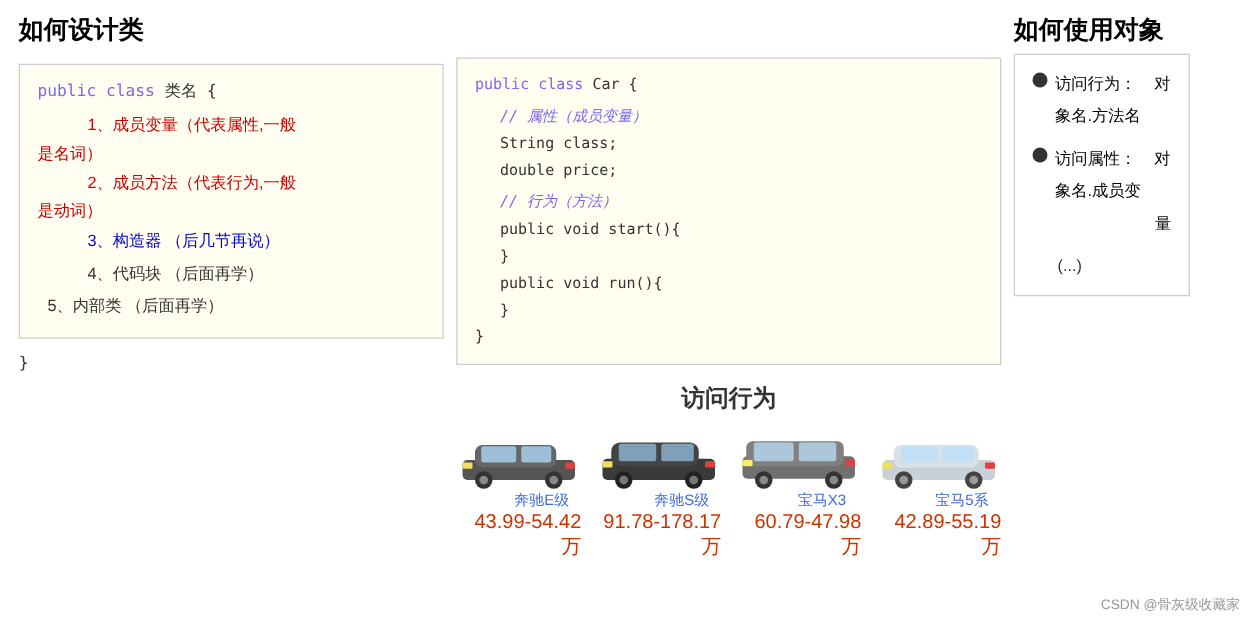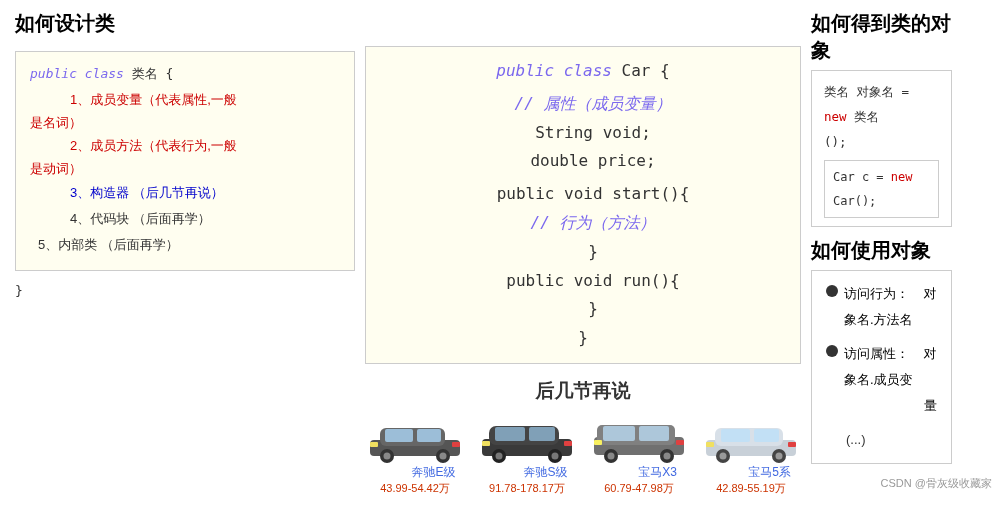--- a/index.html
+++ b/index.html
@@ -37,21 +37,21 @@
 
     .class-design-box {
       border: 1px solid #ccc;
       background: #fffef0;
       padding: 10px 14px;
       font-size: 13px;
       line-height: 1.9;
       min-height: 220px;
     }
 
-    .code-keyword { color: #7b68ee; font-family: Consolas, monospace; font-style: italic; }
+    .code-keyword { color: #7b68ee; font-family: Consolas, monospace; }
     .code-red { color: #cc0000; }
     .code-blue { color: #0000cc; }
     .code-dark { color: #333; }
 
     .brace-line {
       font-family: Consolas, monospace;
       color: #333;
       font-size: 13px;
       margin-top: 4px;
     }
@@ -62,24 +62,23 @@
       display: flex;
       flex-direction: column;
       gap: 6px;
     }
 
     .code-box {
       border: 1px solid #ccc;
       background: #fffef0;
       padding: 10px 14px;
       font-family: Consolas, monospace;
-      font-size: 16px;
+      font-size: 12px;
       line-height: 1.8;
       color: #333;
-      text-align: center;
     }
 
     .code-comment { color: #7b68ee; font-style: italic; }
 
     .cars-section {
       margin-top: 8px;
     }
 
     .cars-title {
       text-align: center;
@@ -105,21 +104,21 @@
 
     .car-name {
       color: #4169e1;
       font-size: 12px;
       text-align: center;
       margin-left: 37px;
     }
 
     .car-price {
       color: #cc3300;
-      font-size: 11px;
+      font-size: 16px;
       text-align: right;
     }
 
     
     .right-col {
       flex: 1;
       display: flex;
       flex-direction: column;
       gap: 10px;
     }
@@ -215,33 +214,33 @@
     </div>
     <div class="brace-line">}</div>
   </div>
 
   <div class="middle-col">
     <div style="height:30px;"></div>
     <div class="code-box">
       <div><span class="code-keyword">public class</span> Car {</div>
       <div style="height:4px;"></div>
       <div class="indent1"><span class="code-comment">// 属性（成员变量）</span></div>
-      <div class="indent1">String void;</div>
+      <div class="indent1">String class;</div>
       <div class="indent1">double price;</div>
       <div style="height:4px;"></div>
+      <div class="indent1"><span class="code-comment">// 行为（方法）</span></div>
       <div class="indent1">public void start(){</div>
-      <div class="indent1"><span class="code-comment">// 行为（方法）</span></div>
       <div class="indent1">}</div>
       <div class="indent1">public void run(){</div>
       <div class="indent1">}</div>
       <div>}</div>
     </div>
 
     <div class="cars-section">
-      <div class="cars-title">后几节再说</div>
+      <div class="cars-title">访问行为</div>
       <div class="cars-grid">
 
         <div class="car-item">
           <svg class="car-svg" viewBox="0 0 100 52">
             <rect x="5" y="28" width="90" height="16" rx="4" fill="#555"></rect>
             <rect x="15" y="16" width="65" height="18" rx="6" fill="#666"></rect>
             <rect x="20" y="17" width="28" height="13" rx="2" fill="#aad4f5" opacity="0.8"></rect>
             <rect x="52" y="17" width="24" height="13" rx="2" fill="#aad4f5" opacity="0.8"></rect>
             <circle cx="22" cy="44" r="7" fill="#333"></circle>
             <circle cx="22" cy="44" r="3.5" fill="#888"></circle>
@@ -303,33 +302,20 @@
           </svg>
           <div class="car-name">宝马5系</div>
           <div class="car-price">42.89-55.19万</div>
         </div>
 
       </div>
     </div>
   </div>
 
   <div class="right-col">
-    <div>
-      <div class="section-title">如何得到类的对象</div>
-      <div class="object-obtain-box">
-        <div style="color:#333; font-size:12.5px;">
-          <span>类名 对象名 = </span><span style="color:#cc0000;">new</span><span> 类名</span>
-        </div>
-        <div style="color:#333; font-size:12.5px;">();</div>
-        <div style="height:6px;"></div>
-        <div style="background:#fff; border:1px solid #ccc; padding:4px 8px; font-size:12px; color:#333;">
-          Car c = <span style="color:#cc0000;">new</span> Car();
-        </div>
-      </div>
-    </div>
 
     <div class="usage-section">
       <div class="section-title">如何使用对象</div>
       <div class="usage-box">
         <div class="bullet-item">
           <div class="bullet-dot"></div>
           <div>访问行为：&nbsp;&nbsp;&nbsp;&nbsp;对象名.方法名</div>
         </div>
         <div class="bullet-item">
           <div class="bullet-dot"></div>

